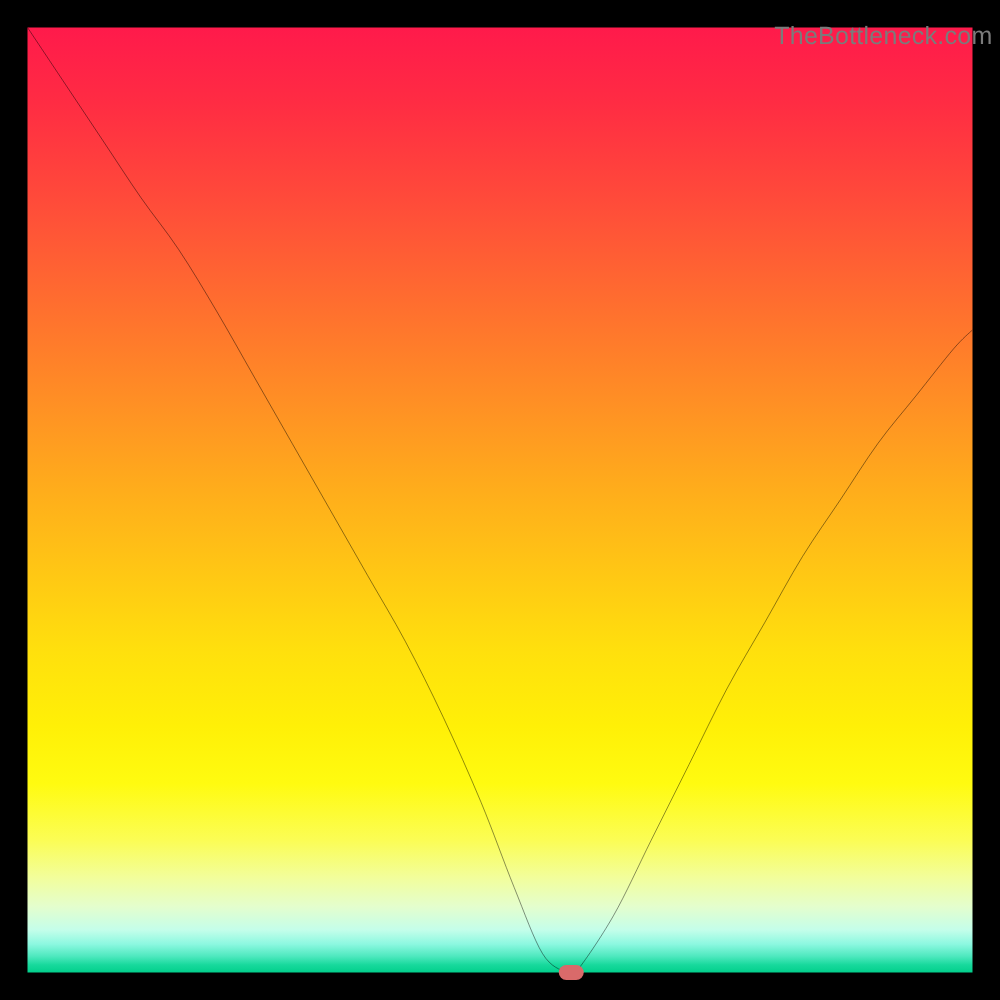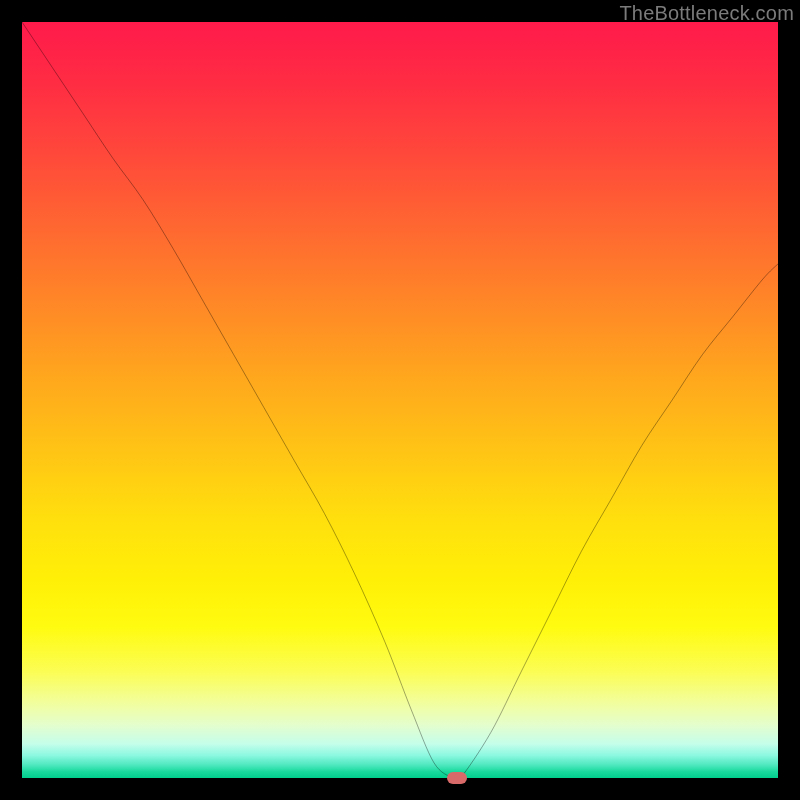--- a/index.html
+++ b/index.html
@@ -58,21 +58,21 @@
     position: absolute;
     width: 20px;
     height: 12px;
     border-radius: 6px;
     background: #d96a6a;
     transform: translate(-50%, -50%);
     pointer-events: none;
   }
   .watermark {
     position: absolute;
-    top: 2px;
+    top: 18px;
     right: 6px;
     color: #7b7b7b;
     font-size: 20px;
     font-weight: 500;
     letter-spacing: 0.2px;
     pointer-events: none;
     user-select: none;
   }
 </style>
 </head>

